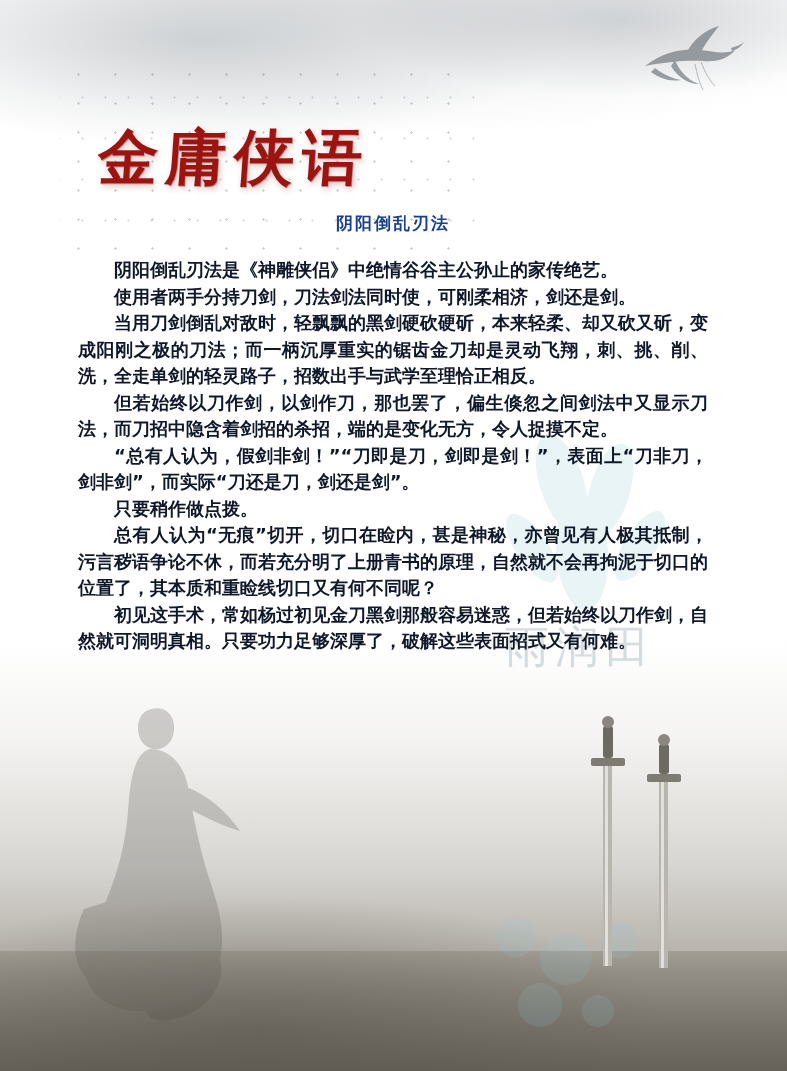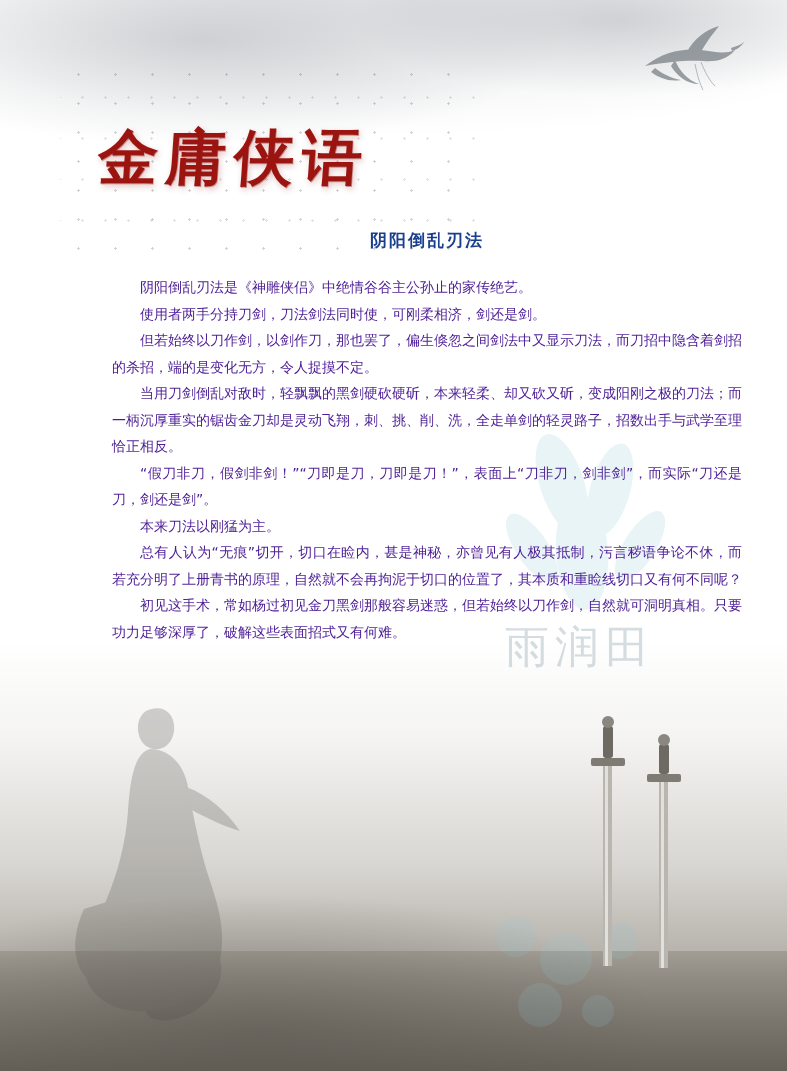--- a/index.html
+++ b/index.html
@@ -132,41 +132,41 @@
     letter-spacing: 8px;
     color: #9c1410;
     text-shadow: 1px 1px 0 rgba(120,10,8,.35), 2px 3px 6px rgba(140,20,16,.25);
     white-space: nowrap;
     transform: skewX(-4deg);
   }
 
   
   .article {
     position: absolute;
-    left: 78px; top: 229px;
+    left: 78px; top: 212px;
     width: 630px;
-    margin-left: 34px;
   }
   .sub-title {
     text-align: center;
     font-size: 17px;
     font-weight: bold;
     color: #1b3f8f;
     letter-spacing: 2px;
     margin: 0 0 22px 0;
   }
   .para {
-    font-size: 14px;
+    font-size: 18px;
     line-height: 26.5px;
-    color: #4c1d95;
+    color: #0f172a;
     text-align: justify;
     text-justify: inter-ideograph;
     text-indent: 2em;
     margin: 0;
     font-family: "DejaVu Sans", "Liberation Sans", sans-serif;
+    font-weight: bold;
   }
 </style>
 </head>
 <body>
 
 <div class="page">
 
   <div class="bg-top-wash"></div>
   <div class="bg-speckle"></div>
 
@@ -237,21 +237,21 @@
   </svg>
 
   <div class="title-block">
     <div class="main-title">金庸侠语</div>
   </div>
 
   <div class="article">
     <h2 class="sub-title">阴阳倒乱刃法</h2>
     <p class="para">阴阳倒乱刃法是《神雕侠侣》中绝情谷谷主公孙止的家传绝艺。</p>
     <p class="para">使用者两手分持刀剑，刀法剑法同时使，可刚柔相济，剑还是剑。</p>
+    <p class="para">当用刀剑倒乱对敌时，轻飘飘的黑剑硬砍硬斫，本来轻柔、却又砍又斫，变成阳刚之极的刀法；而一柄沉厚重实的锯齿金刀却是灵动飞翔，刺、挑、削、洗，全走单剑的轻灵路子，招数出手与武学至理恰正相反。</p>
     <p class="para">但若始终以刀作剑，以剑作刀，那也罢了，偏生倏忽之间剑法中又显示刀法，而刀招中隐含着剑招的杀招，端的是变化无方，令人捉摸不定。</p>
-    <p class="para">当用刀剑倒乱对敌时，轻飘飘的黑剑硬砍硬斫，本来轻柔、却又砍又斫，变成阳刚之极的刀法；而一柄沉厚重实的锯齿金刀却是灵动飞翔，刺、挑、削、洗，全走单剑的轻灵路子，招数出手与武学至理恰正相反。</p>
-    <p class="para">“假刀非刀，假剑非剑！”“刀即是刀，刀即是刀！”，表面上“刀非刀，剑非剑”，而实际“刀还是刀，剑还是剑”。</p>
-    <p class="para">本来刀法以刚猛为主。</p>
+    <p class="para">“总有人认为，假剑非剑！”“刀即是刀，剑即是剑！”，表面上“刀非刀，剑非剑”，而实际“刀还是刀，剑还是剑”。</p>
+    <p class="para">只要稍作做点拨。</p>
     <p class="para">总有人认为“无痕”切开，切口在睑内，甚是神秘，亦曾见有人极其抵制，污言秽语争论不休，而若充分明了上册青书的原理，自然就不会再拘泥于切口的位置了，其本质和重睑线切口又有何不同呢？</p>
     <p class="para">初见这手术，常如杨过初见金刀黑剑那般容易迷惑，但若始终以刀作剑，自然就可洞明真相。只要功力足够深厚了，破解这些表面招式又有何难。</p>
   </div>
 
 </div>
 
 </body></html>

